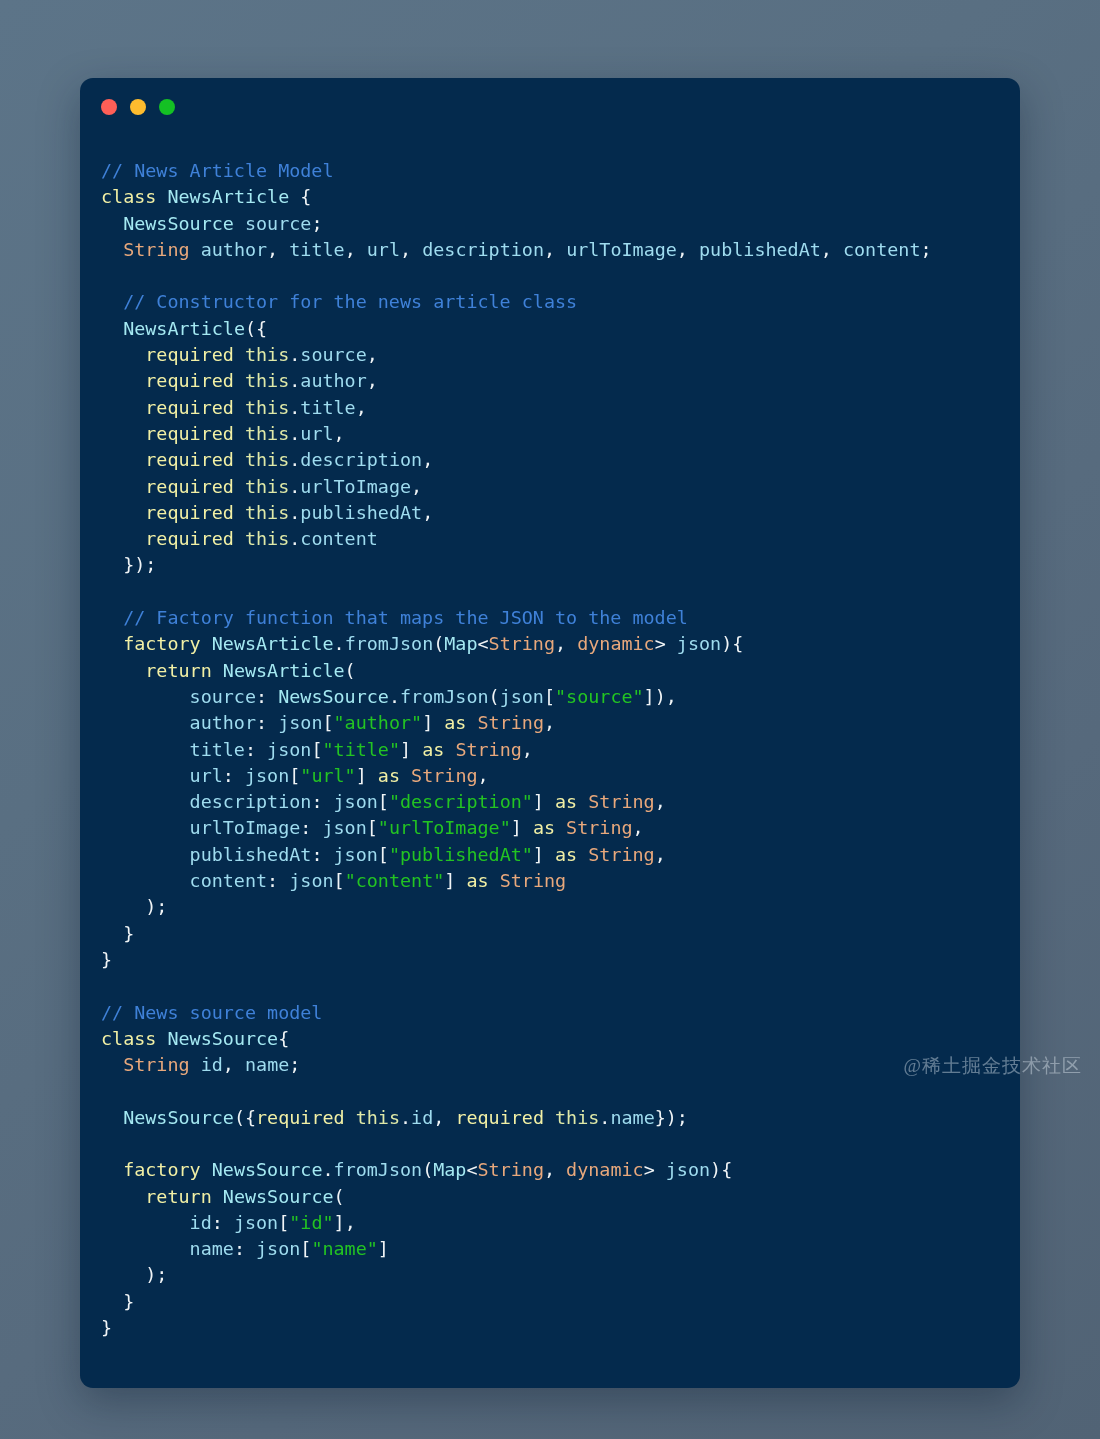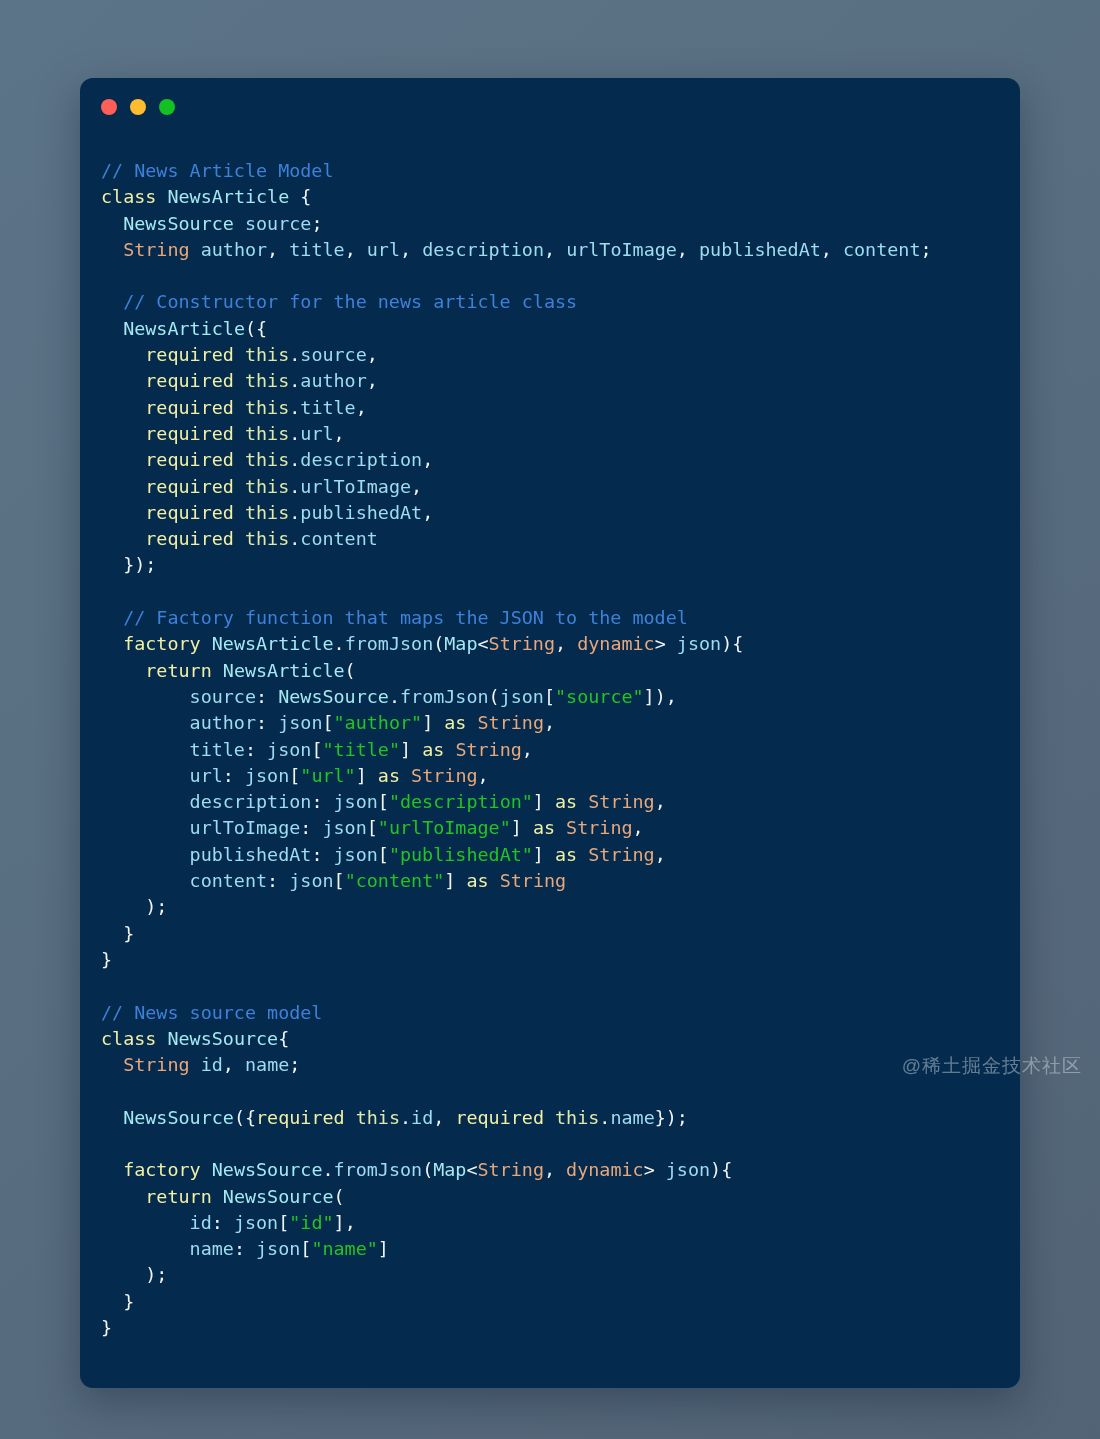--- a/index.html
+++ b/index.html
@@ -85,21 +85,21 @@
   .tok-class    { color: #a5e9f2; }
   .tok-ident    { color: #9fdcef; }
   .tok-string   { color: #23c422; }
   .tok-punct    { color: #f0f4f6; }
   .tok-this     { color: #dfe9a8; }
 
   .watermark {
     position: absolute;
     right: 18px;
     bottom: 14px;
-    font-family: Liberation Sans, sans-serif;
+    font-family: Liberation Serif, serif;
     font-size: 19px;
     color: rgba(228, 238, 245, 0.42);
     letter-spacing: 1px;
     user-select: none;
   }
 </style>
 </head>
 <body>
 
 <div class="stage">

